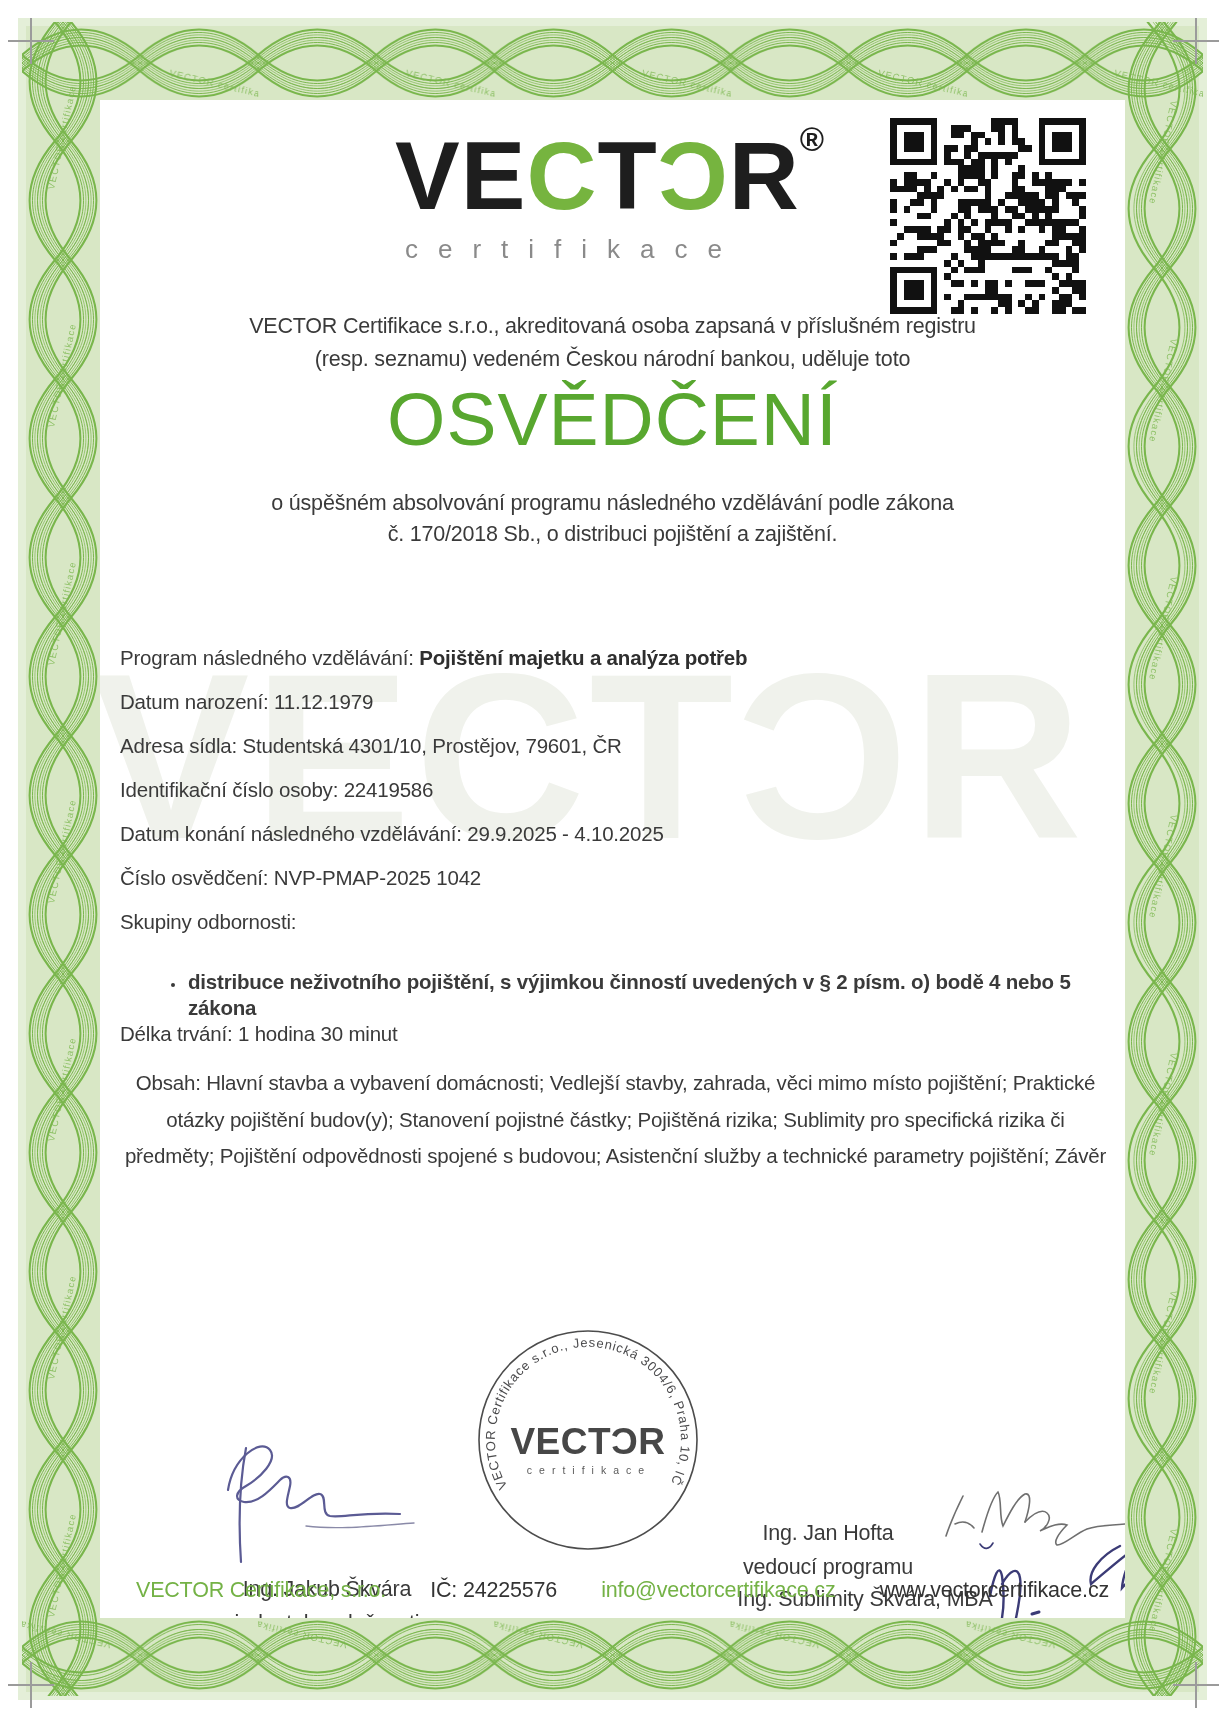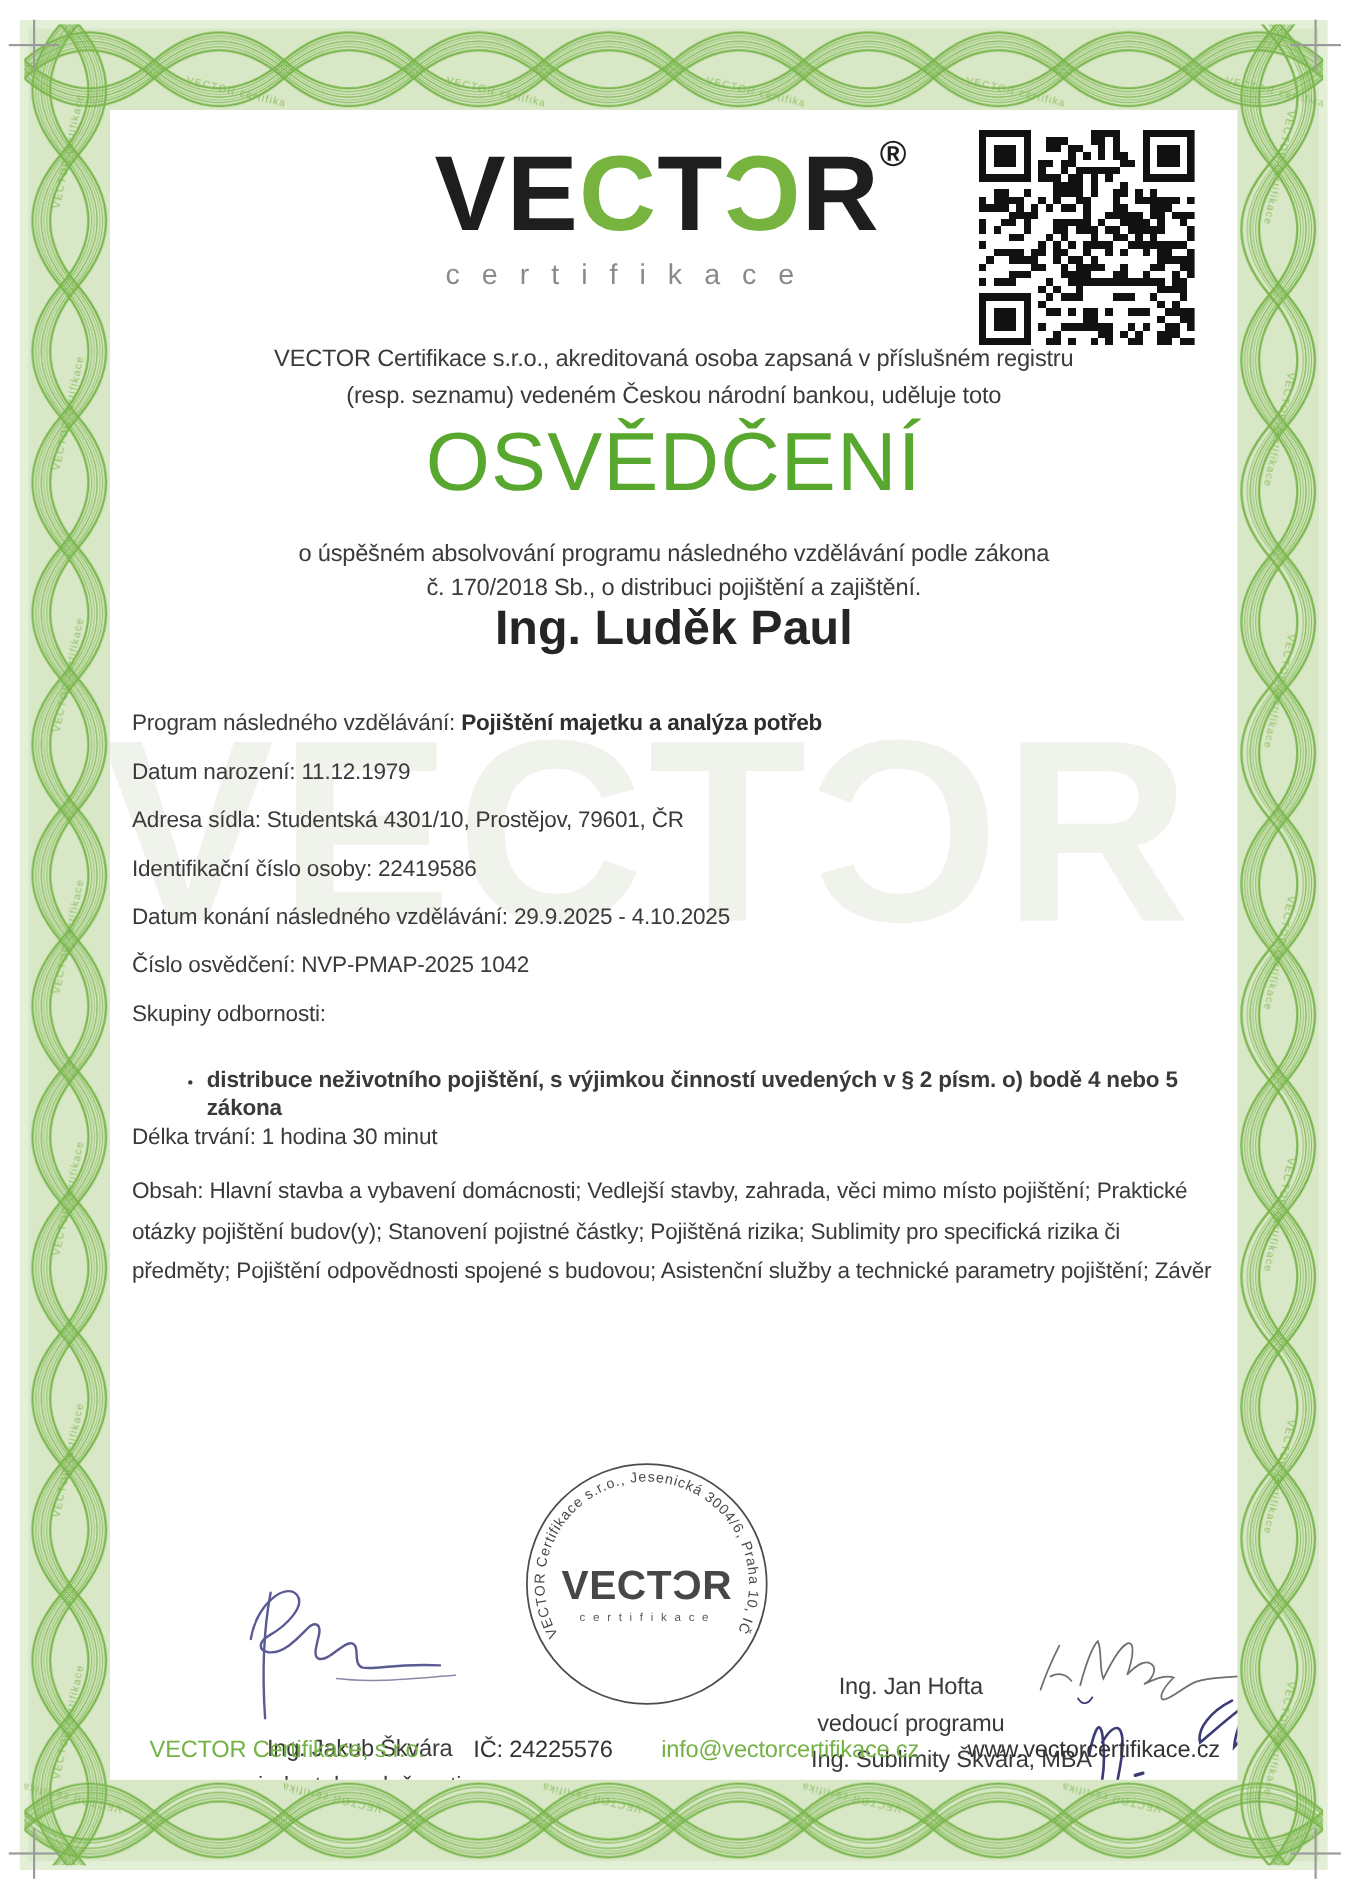--- a/index.html
+++ b/index.html
@@ -43,21 +43,21 @@
   .cert-sub{top:388px;text-align:center;font-size:21.5px;line-height:31px;letter-spacing:-0.2px;color:#3a3a3a;}
   .holder{top:446px;text-align:center;font-size:44px;font-weight:700;color:#252525;letter-spacing:0;}
   
   .details{top:545px;left:20px;right:14px;font-size:20.5px;letter-spacing:-0.2px;color:#3a3a3a;}
   .detail{line-height:26px;margin-bottom:18px;}
   .detail .b{font-weight:700;color:#2e2e2e;}
   .group-list{margin:34px 0 0 0;padding:0 0 0 66px;font-weight:bold;}
   .group-list li{line-height:26px;padding-left:2px;}
   .group-list li::marker{font-size:14px;}
   .mt34{margin-top:34px;}
-  .obsah{line-height:36.5px;margin-bottom:0;}
+  .obsah{line-height:36.5px;margin-bottom:0;text-align:center;}
   
   .sig-zone{position:absolute;left:0;top:1172px;right:0;height:350px;}
   .stamp{position:absolute;left:376px;top:56px;width:224px;height:224px;}
   .stamp svg{width:100%;height:100%;display:block;}
   .sig-svg{position:absolute;}
   .sig-jakub{left:88px;top:158px;width:235px;height:135px;}
   .sig-jan{left:828px;top:198px;width:215px;height:100px;}
   .sig-miroslav{left:872px;top:258px;width:205px;height:115px;}
   .signer{position:absolute;text-align:center;font-size:21.5px;line-height:34px;color:#3a3a3a;letter-spacing:-0.2px;}
   .signer-left{left:62px;top:300px;width:330px;}
@@ -611,21 +611,20 @@
   <div class="layer intro">
     <div>VECTOR Certifikace s.r.o., akreditovaná osoba zapsaná v příslušném registru</div>
     <div>(resp. seznamu) vedeném Českou národní bankou, uděluje toto</div>
   </div>
 
   <div class="layer cert-sub">
     <div>o úspěšném absolvování programu následného vzdělávání podle zákona</div>
     <div>č. 170/2018 Sb., o distribuci pojištění a zajištění.</div>
   </div>
 
-  <div class="layer holder">Ing. Luděk Paul</div>
 
   <div class="layer details">
     <div class="detail"><span>Program následného vzdělávání: </span><span class="b">Pojištění majetku a analýza potřeb</span></div>
     <div class="detail">Datum narození: 11.12.1979</div>
     <div class="detail">Adresa sídla: Studentská 4301/10, Prostějov, 79601, ČR</div>
     <div class="detail">Identifikační číslo osoby: 22419586</div>
     <div class="detail">Datum konání následného vzdělávání: 29.9.2025 - 4.10.2025</div>
     <div class="detail">Číslo osvědčení: NVP-PMAP-2025 1042</div>
     <div class="detail">Skupiny odbornosti:</div>
     <ul class="group-list">

